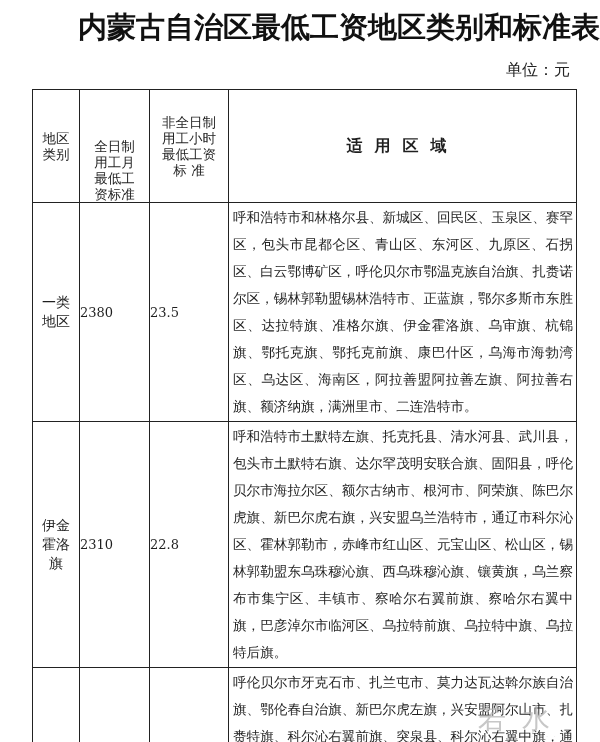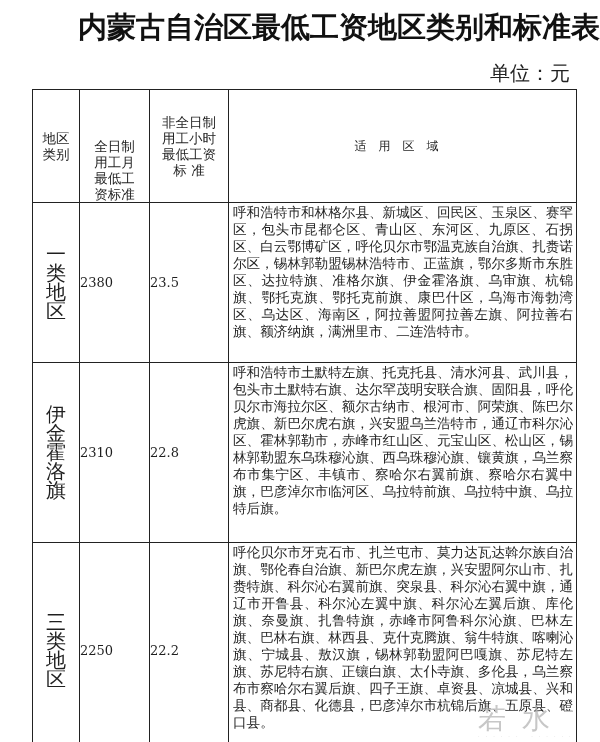--- a/index.html
+++ b/index.html
@@ -6,40 +6,40 @@
     body {
       width: 600px; height: 742px; background: #ffffff; position: relative; overflow: hidden;
       font-family: "DejaVu Sans", sans-serif; color: #1a1a1a;
     }
     .title {
       position: absolute; left: 0; top: 8px; width: 600px; text-align: right;
       font-family: "DejaVu Serif", serif; font-weight: bold; font-size: 29px; letter-spacing: 0px;
       color: #111;
     }
     .unit {
-      position: absolute; right: 30px; top: 60px; font-size: 20px; color: #222;
+      position: absolute; right: 30px; top: 60px; font-size: 16px; color: #222;
     }
     table.wage {
       position: absolute; left: 32px; top: 89px; width: 545px;
       border-collapse: collapse; table-layout: fixed;
     }
     table.wage td, table.wage th {
       border: 1px solid #222; padding: 0; vertical-align: middle;
       font-weight: normal; color: #1f1f1f;
     }
     .c1 { width: 47px; }
     .c2 { width: 70px; }
     .c3 { width: 79px; }
     .c4 { width: auto; }
     .hdr th { height: 80px; font-size: 13.5px; line-height: 16px; text-align: center; }
-    .hdr th.areahead { letter-spacing: 12px; font-weight: normal; font-size: 12px; }
-    .cat { text-align: center; font-size: 20px; line-height: 19px; }
+    .hdr th.areahead { letter-spacing: 12px; font-weight: bold; font-size: 16px; }
+    .cat { text-align: center; font-size: 14px; line-height: 19px; }
     .num { text-align: left; font-family: "DejaVu Serif", serif; font-size: 13px; }
     .areas {
-      text-align: justify; font-size: 13.6px; line-height: 17px; padding: 1px 3px 1px 4px !important;
+      text-align: justify; font-size: 13.6px; line-height: 27px; padding: 1px 3px 1px 4px !important;
       vertical-align: top !important; word-break: break-all;
     }
     .r1 td { height: 157px; }
     .r2 td { height: 177px; margin-left: 19px; }
     .r3 td { height: 213px; }
     .watermark {
       position: absolute; left: 478px; top: 700px; font-size: 28px; color: #b5b5b5;
       letter-spacing: 16px; font-family: "DejaVu Sans", sans-serif; opacity: 0.75;
     }
     .watermark-sub {

